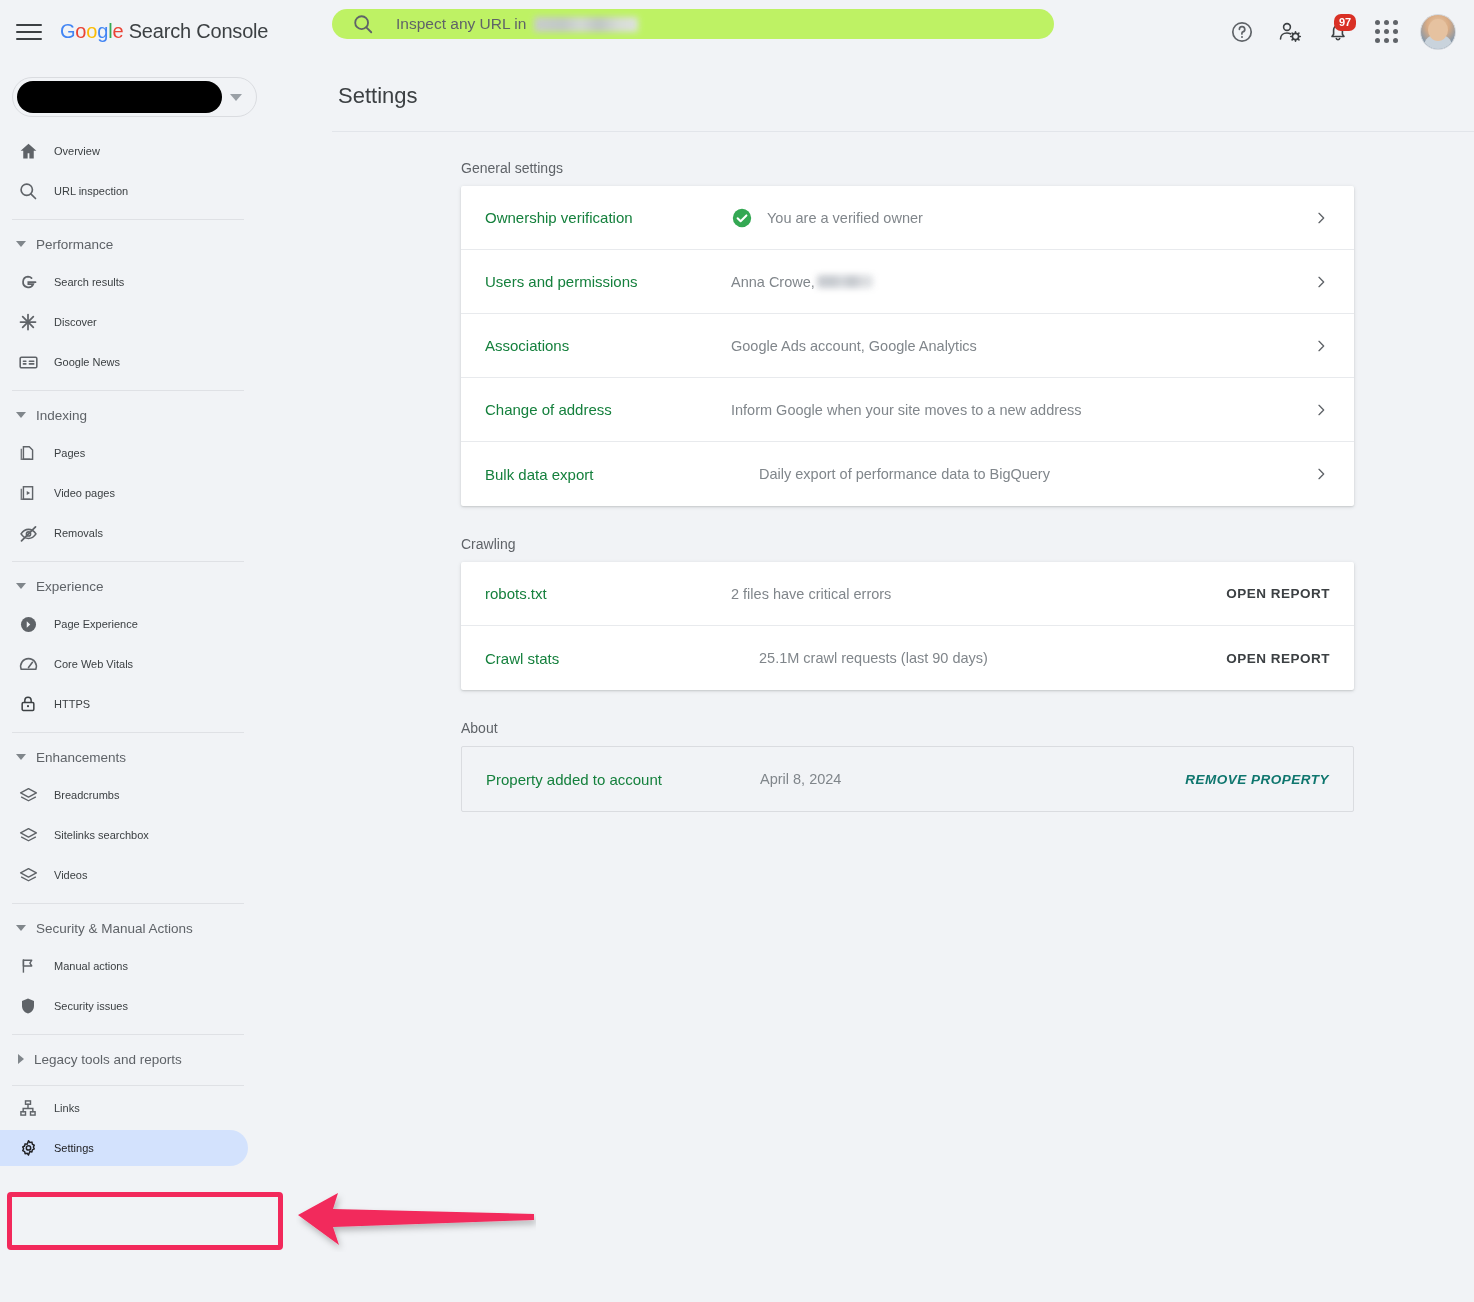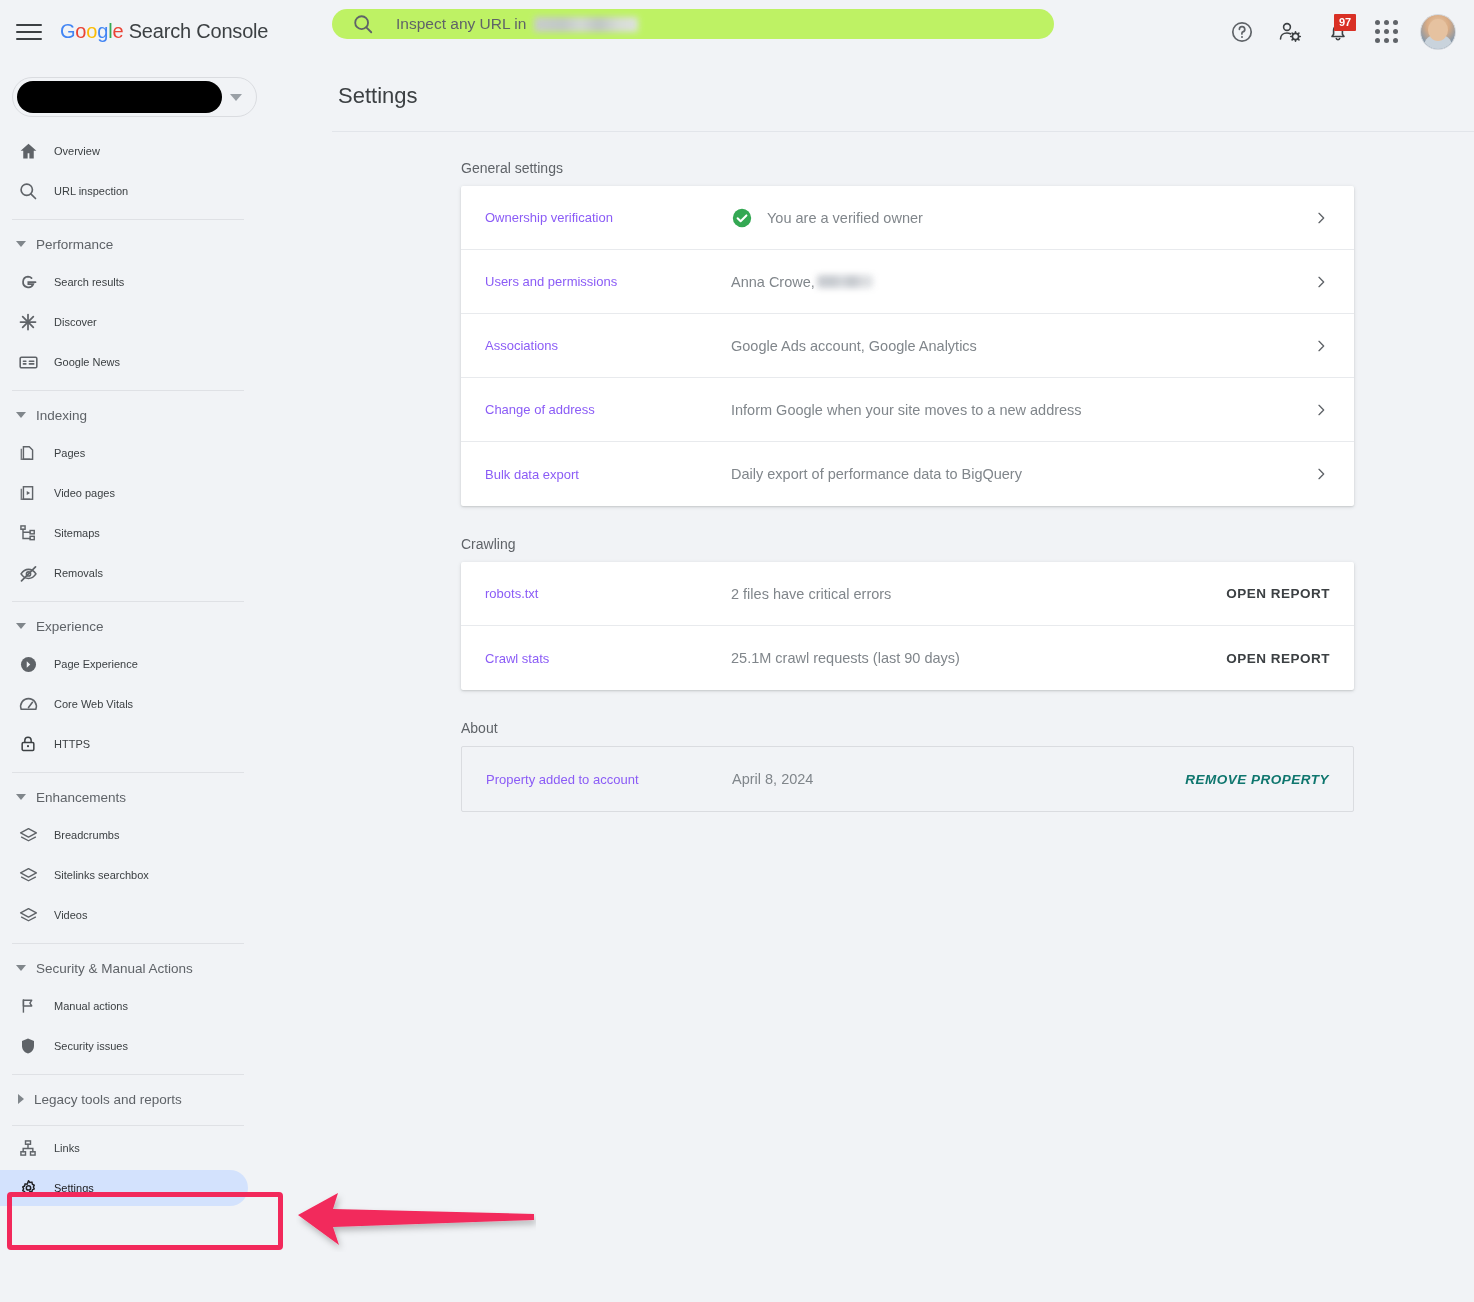--- a/index.html
+++ b/index.html
@@ -55,21 +55,21 @@
     display: flex; align-items: center; gap: 0px;
   }
   .ticon {
     width: 48px; height: 48px; display: flex; align-items: center; justify-content: center;
     cursor: pointer; position: relative; border-radius: 50%;
   }
   .badge {
     position: absolute; top: 6px; right: 6px;
     background: #d93025; color: #fff; font-size: 11px; font-weight: 700;
     min-width: 22px; height: 17px; line-height: 17px; text-align: center;
-    border-radius: 1px; padding: 0 4px;
+    border-radius: 7px; padding: 0 4px;
   }
   .dots { display: grid; grid-template-columns: repeat(3,5px); grid-gap: 4px; }
   .dots i { width: 5px; height: 5px; background: #5f6368; border-radius: 50%; display: block; }
   .avatar {
     width: 36px; height: 36px; border-radius: 50%; margin-left: 10px; cursor: pointer;
     background: radial-gradient(circle at 50% 30%, #e8c9a8 0%, #d9ab84 38%, #8a99a8 70%, #6d7e90 100%);
     border: 1px solid #d5d9de; overflow: hidden; position: relative;
   }
   .avatar::after {
     content: ""; position: absolute; left: 50%; top: 58%; transform: translateX(-50%);
@@ -152,22 +152,22 @@
     background: #fff; border-radius: 2px;
     box-shadow: 0 1px 2px rgba(60,64,67,.18), 0 1px 4px rgba(60,64,67,.10);
     overflow: hidden;
   }
   .card.flat { background: transparent; box-shadow: none; border: 1px solid #dadce0; }
 
   .row {
     display: flex; align-items: center; height: 64px; padding: 0 24px;
     border-bottom: 1px solid #e8eaed; cursor: pointer;
   }
-  .row:last-child { border-bottom: none; }
-  .row .r-name { width: 246px; font-size: 13px; color: #8b5cf6; flex: 0 0 246px; }
+  .row:last-child { border-bottom: none; gap: 28px; }
+  .row .r-name { width: 246px; font-size: 15px; color: #15803d; flex: 0 0 246px; }
   .row .r-val { flex: 1; font-size: 14.5px; color: #80868b; display: flex; align-items: center; }
   .row .r-val .ok-icon { margin-right: 14px; display: inline-flex; }
   .row .chev { width: 18px; color: #5f6368; flex: 0 0 18px; display: flex; align-items: center; justify-content: center; }
   .row .act {
     font-size: 13.5px; font-weight: 700; letter-spacing: .5px; color: #3c4043;
     cursor: pointer; white-space: nowrap;
   }
   .row .act.danger { color: #0f766e; font-style: italic; }
 
   .gap { height: 28px; }
@@ -313,31 +313,20 @@
     </div>
     <div class="nav-item">
       <span class="ico">
         <svg width="20" height="20" viewBox="0 0 24 24" fill="none" stroke="#5f6368" stroke-width="1.7">
             <rect x="6.5" y="4.5" width="11" height="15"></rect>
             <path d="M4 7v12.5h10.5" opacity=".85"></path>
             <path d="M10.5 9.5l4 2.5-4 2.5z" fill="#5f6368" stroke="none"></path>
           </svg>
       </span>
       <span class="lbl">Video pages</span>
-    </div>
-    <div class="nav-item">
-      <span class="ico">
-        <svg width="20" height="20" viewBox="0 0 24 24" fill="none" stroke="#5f6368" stroke-width="1.7">
-            <rect x="3.5" y="3.5" width="5" height="4"></rect>
-            <rect x="14.5" y="9" width="5" height="4"></rect>
-            <rect x="14.5" y="16" width="5" height="4"></rect>
-            <path d="M6 7.5v11h8.5M6 11h8.5" stroke-linecap="round"></path>
-          </svg>
-      </span>
-      <span class="lbl">Sitemaps</span>
     </div>
     <div class="nav-item">
       <span class="ico">
         <svg width="21" height="21" viewBox="0 0 24 24" fill="none" stroke="#5f6368" stroke-width="1.8">
             <path d="M3.5 12.5s3.4-5.2 8.5-5.2 8.5 5.2 8.5 5.2-3.4 5.2-8.5 5.2-8.5-5.2-8.5-5.2Z"></path>
             <circle cx="12" cy="12.5" r="2.4"></circle>
             <line x1="4" y1="20.5" x2="20" y2="4.5" stroke-linecap="round" stroke-width="2"></line>
           </svg>
       </span>
       <span class="lbl">Removals</span>

